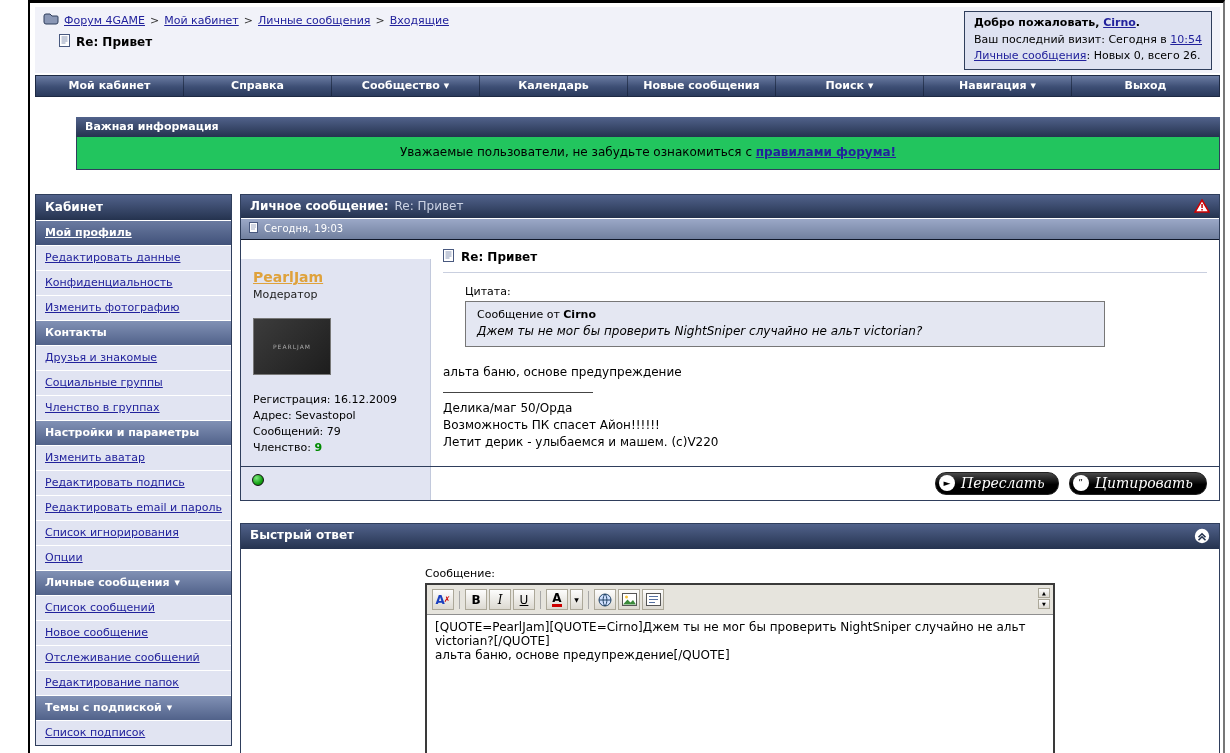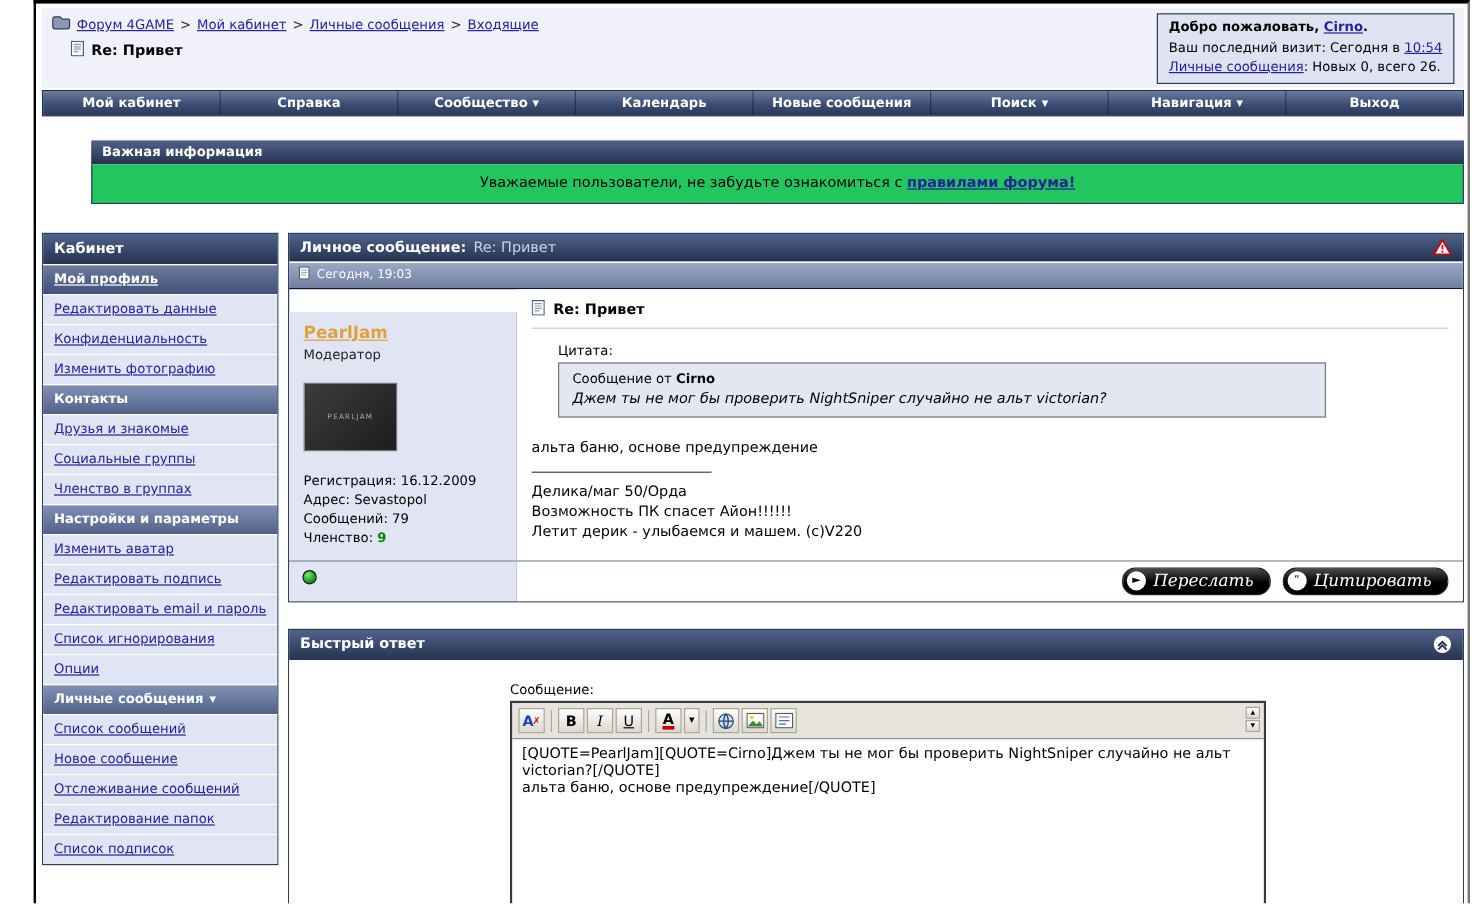--- a/index.html
+++ b/index.html
@@ -168,20 +168,21 @@
       <div class="sb-item"><span class="lnk">Изменить аватар</span></div>
       <div class="sb-item"><span class="lnk">Редактировать подпись</span></div>
       <div class="sb-item"><span class="lnk">Редактировать email и пароль</span></div>
       <div class="sb-item"><span class="lnk">Список игнорирования</span></div>
       <div class="sb-item"><span class="lnk">Опции</span></div>
       <div class="sb-sec"><span>Личные сообщения</span><span class="sec-arrow">▼</span></div>
       <div class="sb-item"><span class="lnk">Список сообщений</span></div>
       <div class="sb-item"><span class="lnk">Новое сообщение</span></div>
       <div class="sb-item"><span class="lnk">Отслеживание сообщений</span></div>
       <div class="sb-item"><span class="lnk">Редактирование папок</span></div>
+      <div class="sb-sec"><span>Темы с подпиской</span><span class="sec-arrow">▼</span></div>
       <div class="sb-item"><span class="lnk">Список подписок</span></div>
 
     </div>
 
     <div class="main">
 
       <div class="pm-panel">
         <div class="pm-head">
           <span class="pm-head-label">Личное сообщение:</span>
           <span class="pm-head-title">Re: Привет</span>

